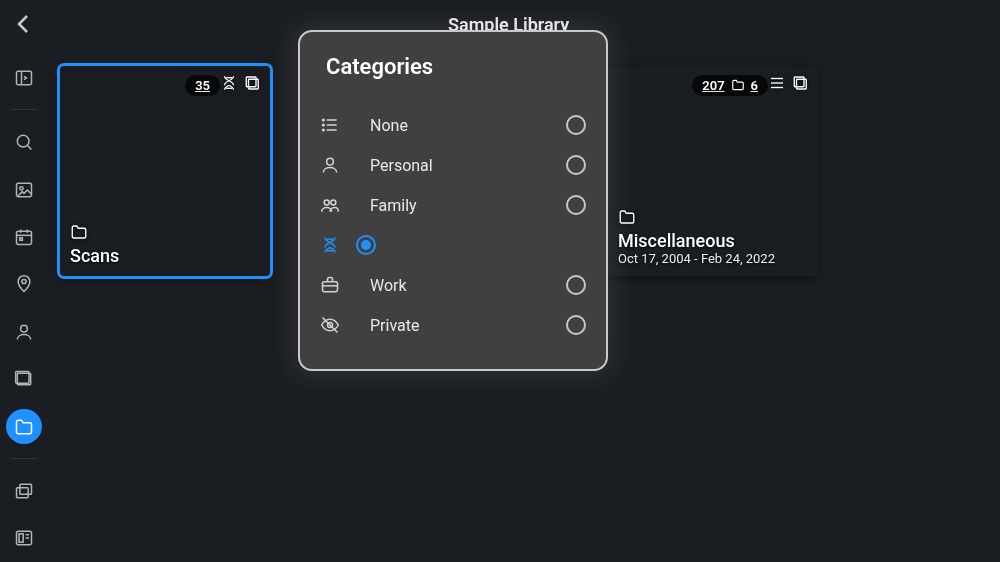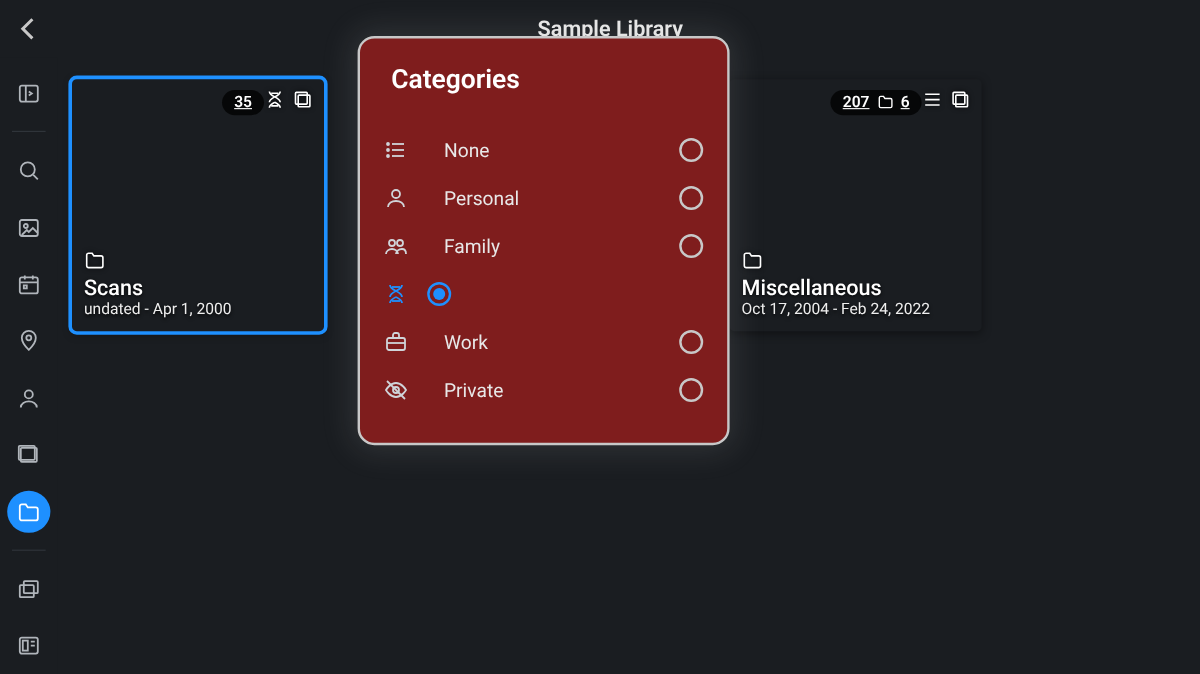--- a/index.html
+++ b/index.html
@@ -33,21 +33,21 @@
   .card-bottom { position: absolute; left: 10px; right: 10px; bottom: 10px; }
   .folder-chip { width: 18px; height: 18px; margin-bottom: 4px; display:block; }
   .folder-chip svg { width: 18px; height: 18px; stroke:#fff; fill:none; stroke-width:1.8; filter: drop-shadow(0 0 2px rgba(0,0,0,.8)); }
   .card-title { color: #fff; font-size: 18px; font-weight: 500; text-shadow: 0 1px 3px rgba(0,0,0,.9); }
   .card-dates { color: #eee; font-size: 13px; text-shadow: 0 1px 3px rgba(0,0,0,.9); }
 
   
   .card-2 { margin-left: 240px; } 
 
   
-  .modal { position: absolute; left: 298px; top: 30px; width: 310px; background: #7f1d1d; border: 2px solid #c8c8c8; border-radius: 14px; padding: 22px 20px 24px; box-shadow: 0 0 26px 6px rgba(200,200,200,.12); }
+  .modal { position: absolute; left: 298px; top: 30px; width: 310px; background: #404040; border: 2px solid #c8c8c8; border-radius: 14px; padding: 22px 20px 24px; box-shadow: 0 0 26px 6px rgba(200,200,200,.12); }
   .modal h2 { color: #fff; font-size: 22px; font-weight: 600; margin-bottom: 26px; padding-left: 6px; }
   .cat-row { display: flex; align-items: center; height: 40px; cursor: pointer; }
   .cat-icon { width: 36px; display: flex; align-items: center; justify-content: flex-start; }
   .cat-icon svg { width: 20px; height: 20px; stroke: #d0d4d9; fill: none; stroke-width: 1.8; }
   .cat-label { flex: 1; font-size: 16px; color: #e8e8e8; padding-left: 14px; }
   .cat-row.selected .cat-label { color: #1e90ff; }
   .cat-row.selected .cat-icon svg { stroke: #1e90ff; }
   .radio { width: 20px; height: 20px; border: 2px solid #c8c8c8; border-radius: 50%; display: flex; align-items: center; justify-content: center; }
   .cat-row.selected .radio { border-color: #1e90ff; }
   .radio .dot { width: 10px; height: 10px; border-radius: 50%; background: transparent; }
@@ -244,21 +244,20 @@
           <span><svg viewBox="0 0 24 24">
                 <use href="#ic-stack-sm"></use>
               </svg></span>
         </span>
       </div>
       <div class="card-bottom">
         <span class="folder-chip"><svg viewBox="0 0 24 24">
               <use href="#ic-folder"></use>
             </svg></span>
         <div class="card-title">Scans</div>
-        <div class="card-dates">undated - Apr 1, 2000</div>
       </div>
     </div>
 
     <div class="card card-2" style="margin-left:76px;">
       <div class="card-bg bg-bellagio"></div>
       <div class="overlay-top">
         <span class="count-pill">
             <span>13</span>
           </span>
         <span class="top-icons">

